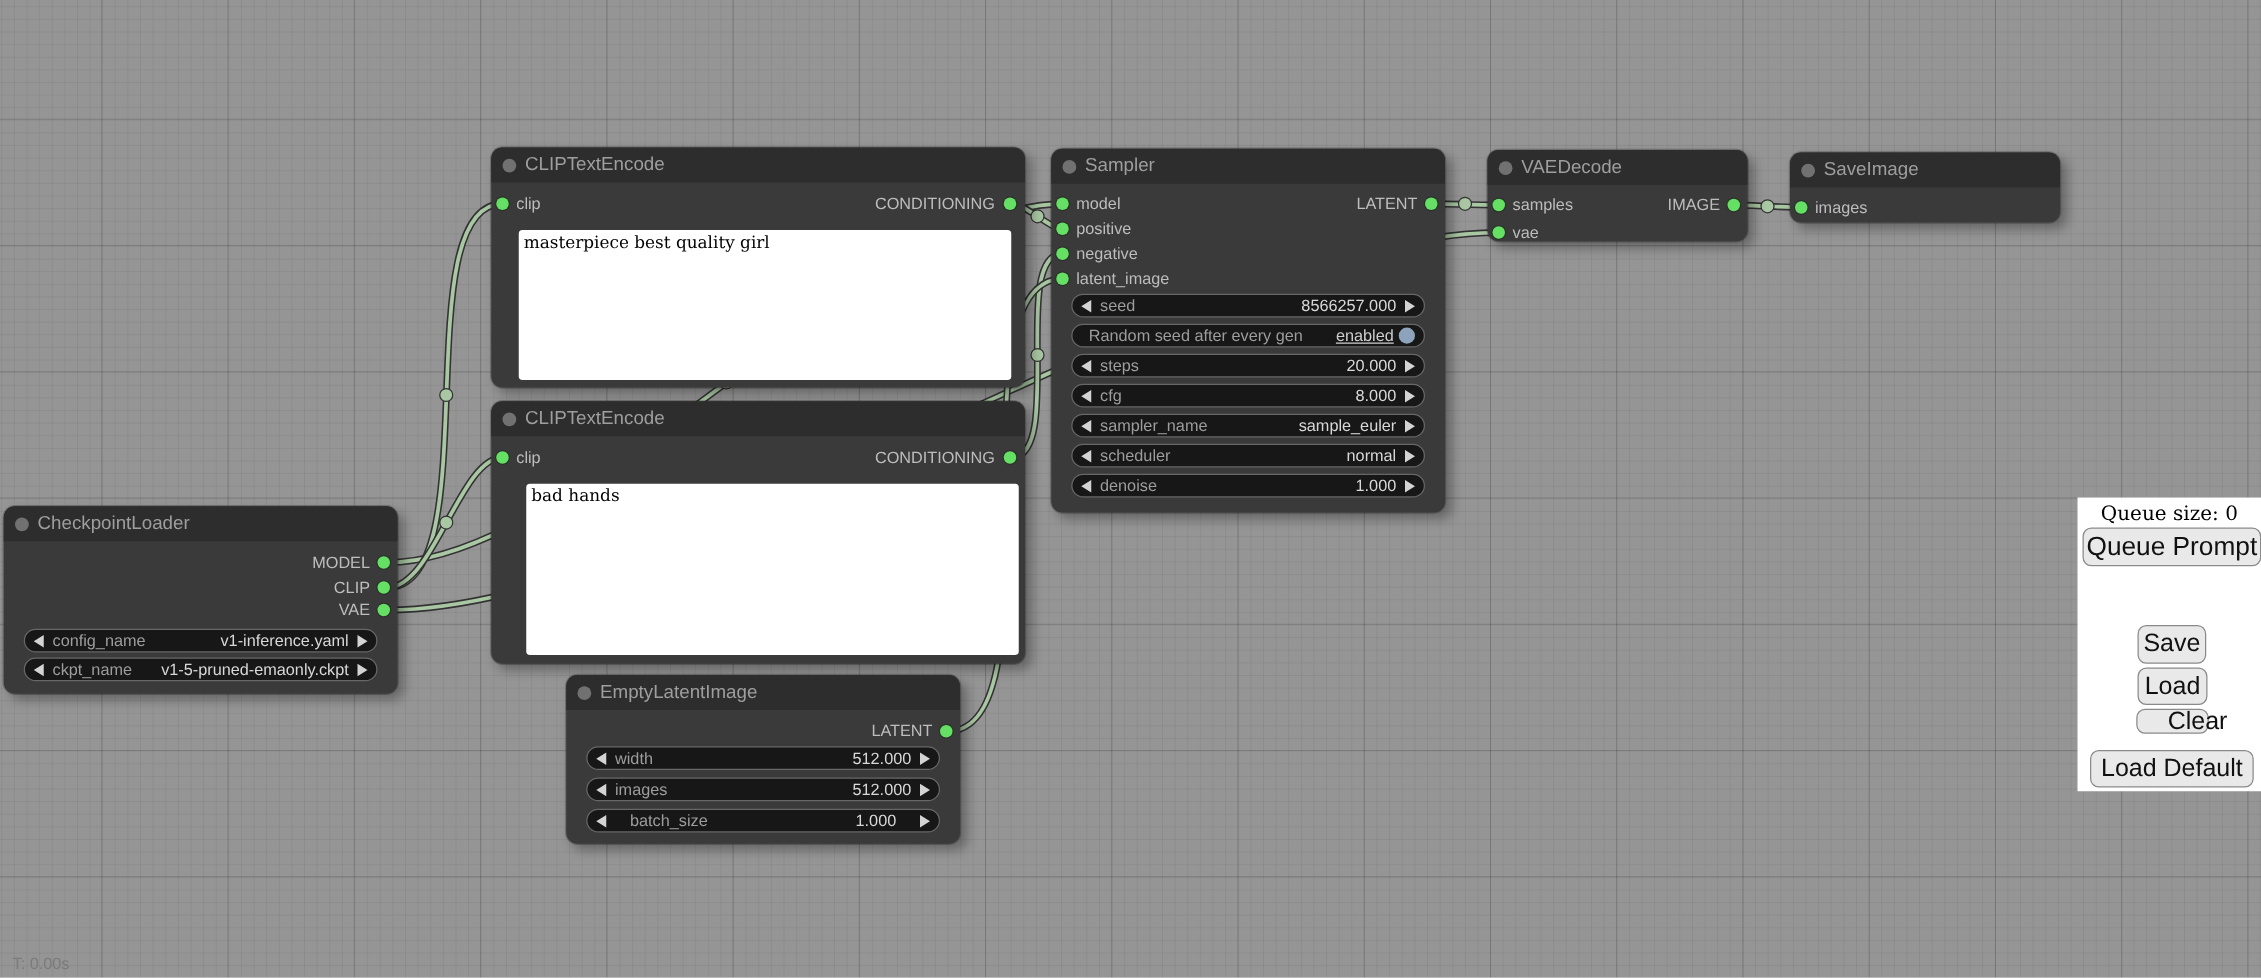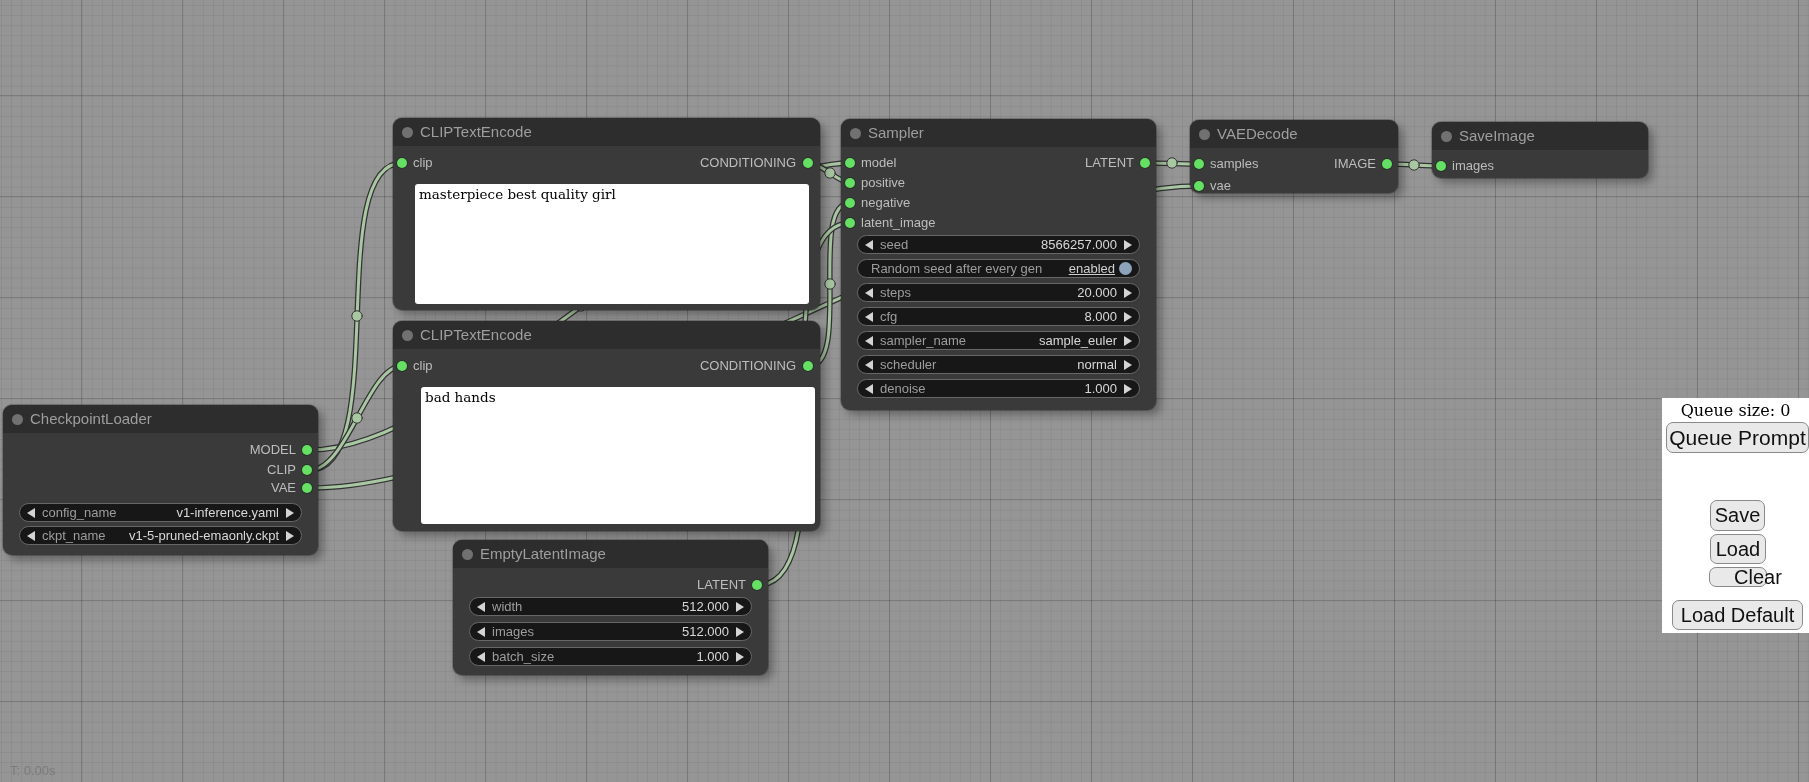--- a/index.html
+++ b/index.html
@@ -222,21 +222,21 @@
       <span class="w-label">width</span>
       <span class="w-value">512.000</span>
       <span class="arr right"></span>
     </div>
     <div class="widget" style="left:16px;top:82px;width:283px;">
       <span class="arr left"></span>
       <span class="w-label">images</span>
       <span class="w-value">512.000</span>
       <span class="arr right"></span>
     </div>
-    <div class="widget" style="left:16px;top:107px;width:283px;">
+    <div class="widget" style="left:16px;top:107px;width:283px;gap:12px;">
       <span class="arr left"></span>
       <span class="w-label">batch_size</span>
       <span class="w-value">1.000</span>
       <span class="arr right"></span>
     </div>
   </div>
 
   <div class="node" style="left:1432px;top:122px;width:216px;height:56px;">
     <div class="node-title">
       <span class="title-dot"></span>

